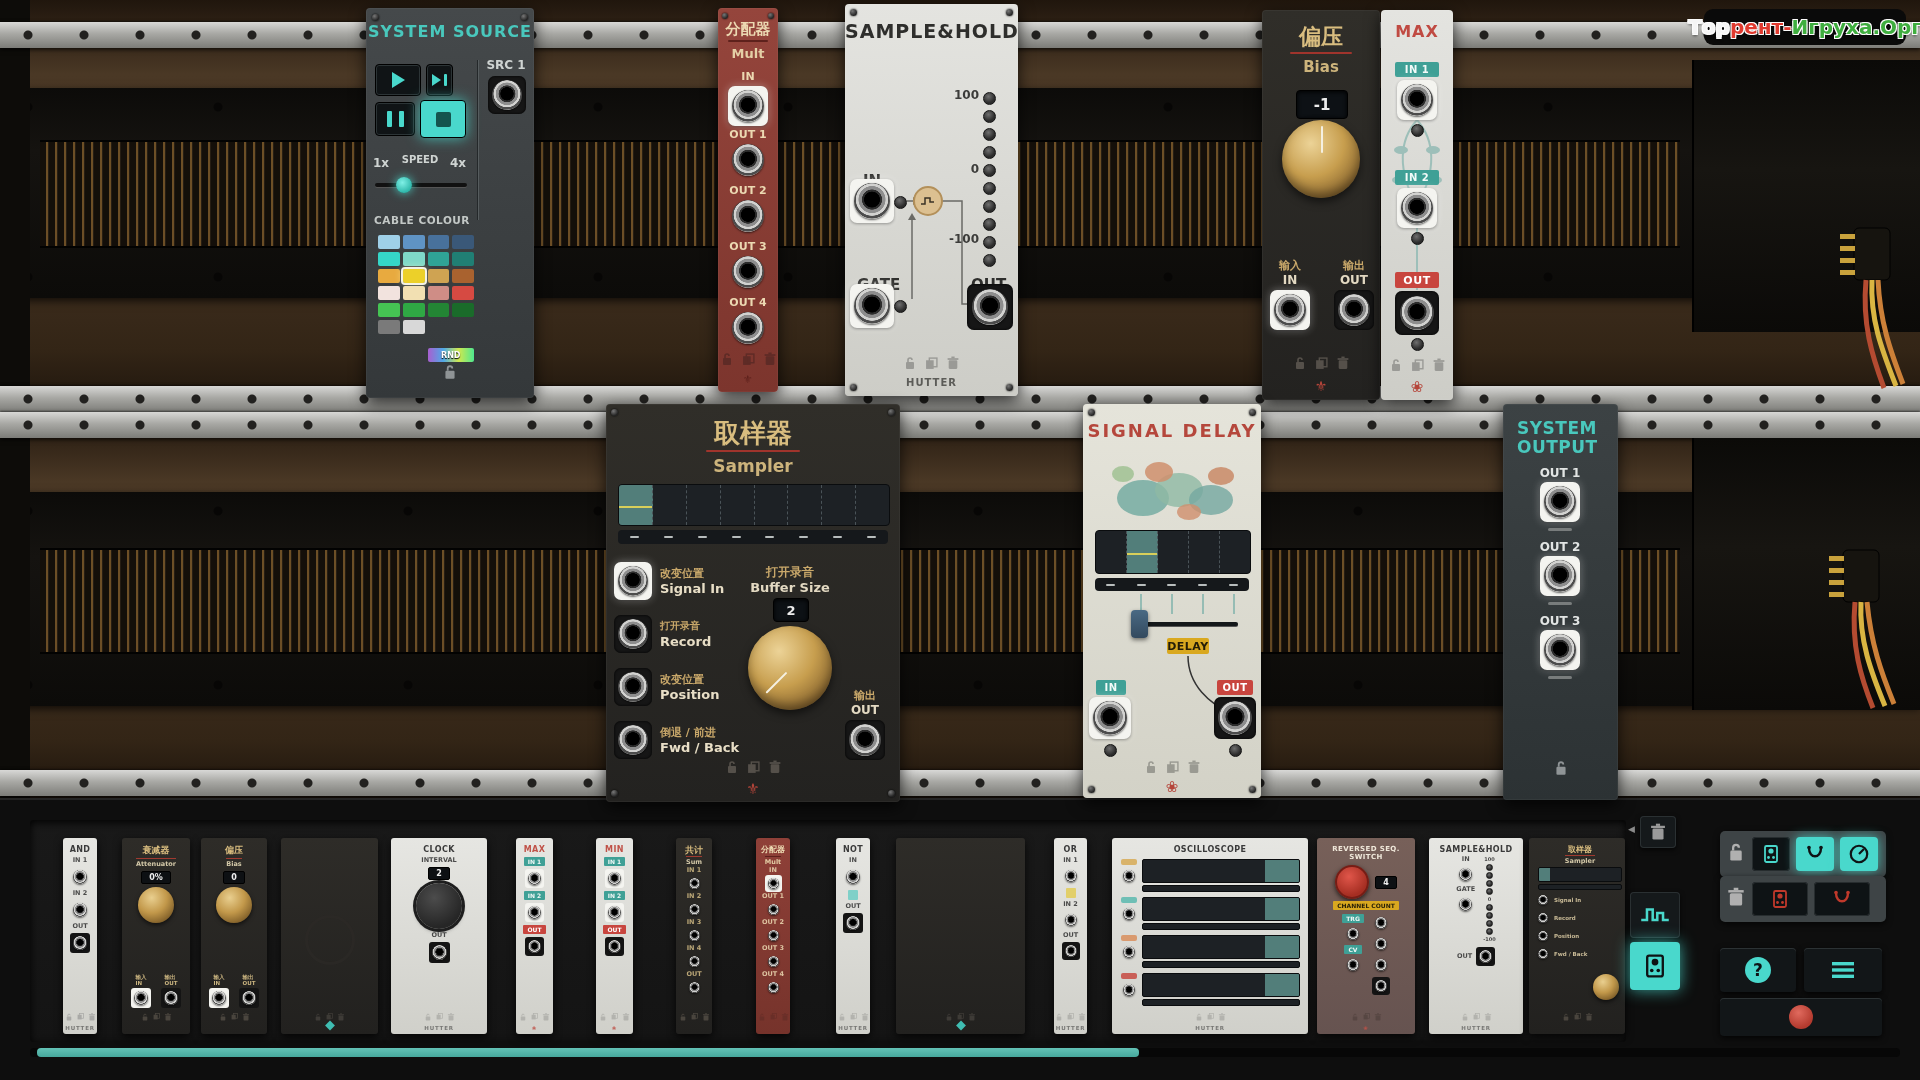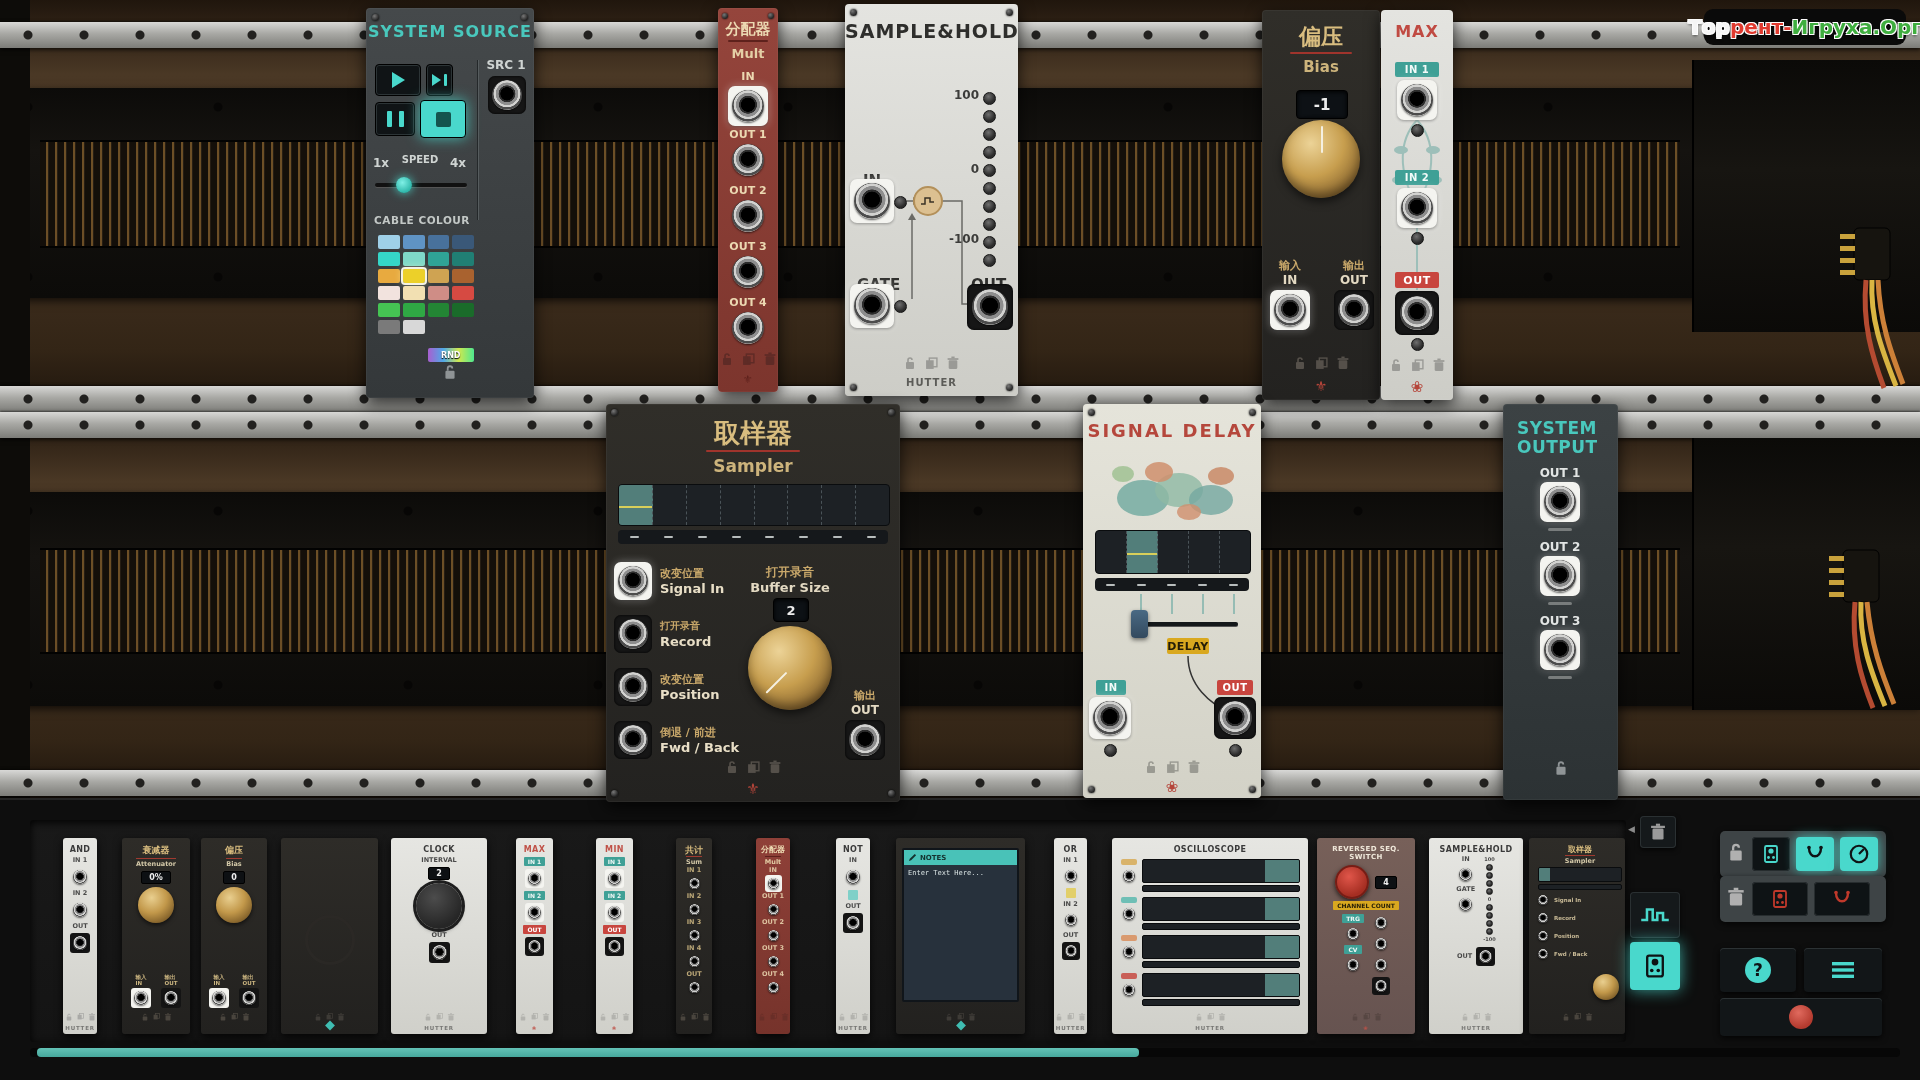--- a/index.html
+++ b/index.html
@@ -939,29 +939,20 @@
             <svg width="8" height="8" viewBox="0 0 12 13">
               <rect x="2" y="4" width="8" height="8" rx="1" fill="#9a9a96"></rect>
               <rect x="1" y="2" width="10" height="1.6" fill="#9a9a96"></rect>
               <rect x="4.5" y="0.5" width="3" height="1.6" fill="#9a9a96"></rect>
             </svg>
           </div>
           <div class="brandm">HUTTER</div>
         </div>
       </div>
       <div class="tm dark" style="left: 896px; width: 129px;">
-        <div style="position:absolute;left:6px;top:10px;right:6px;height:150px;background:#27313c;border:2px solid #10151a;border-radius:2px">
-          <div style="height:15px;background:#49c2b8;display:flex;align-items:center;gap:3px;padding:0 4px;font-size:7px;font-weight:bold;color:#14312e">
-            <svg width="9" height="9" viewBox="0 0 10 10">
-              <path d="M1 9 L2 6.5 L7.5 1 L9 2.5 L3.5 8 Z" fill="#14312e"></path>
-            </svg>
-            <span>NOTES</span>
-          </div>
-          <div style="padding:4px;font-family:'DejaVu Sans Mono','Liberation Mono',monospace;font-size:7px;color:#d8e2e2">Enter Text Here...</div>
-        </div>
         <div class="iconsm">
           <svg width="8" height="8" viewBox="0 0 12 14">
             <rect x="2" y="6" width="8" height="7" rx="1" fill="#55504a"></rect>
             <path d="M4 6 V4 a2 2 0 0 1 4 0" fill="none" stroke="#55504a" stroke-width="1.6"></path>
           </svg>
           <svg width="7" height="7" viewBox="0 0 12 12">
             <rect x="1" y="3" width="7" height="8" fill="#55504a"></rect>
             <rect x="4" y="1" width="7" height="8" fill="none" stroke="#55504a" stroke-width="1.3"></rect>
           </svg>
           <svg width="8" height="8" viewBox="0 0 12 13">

